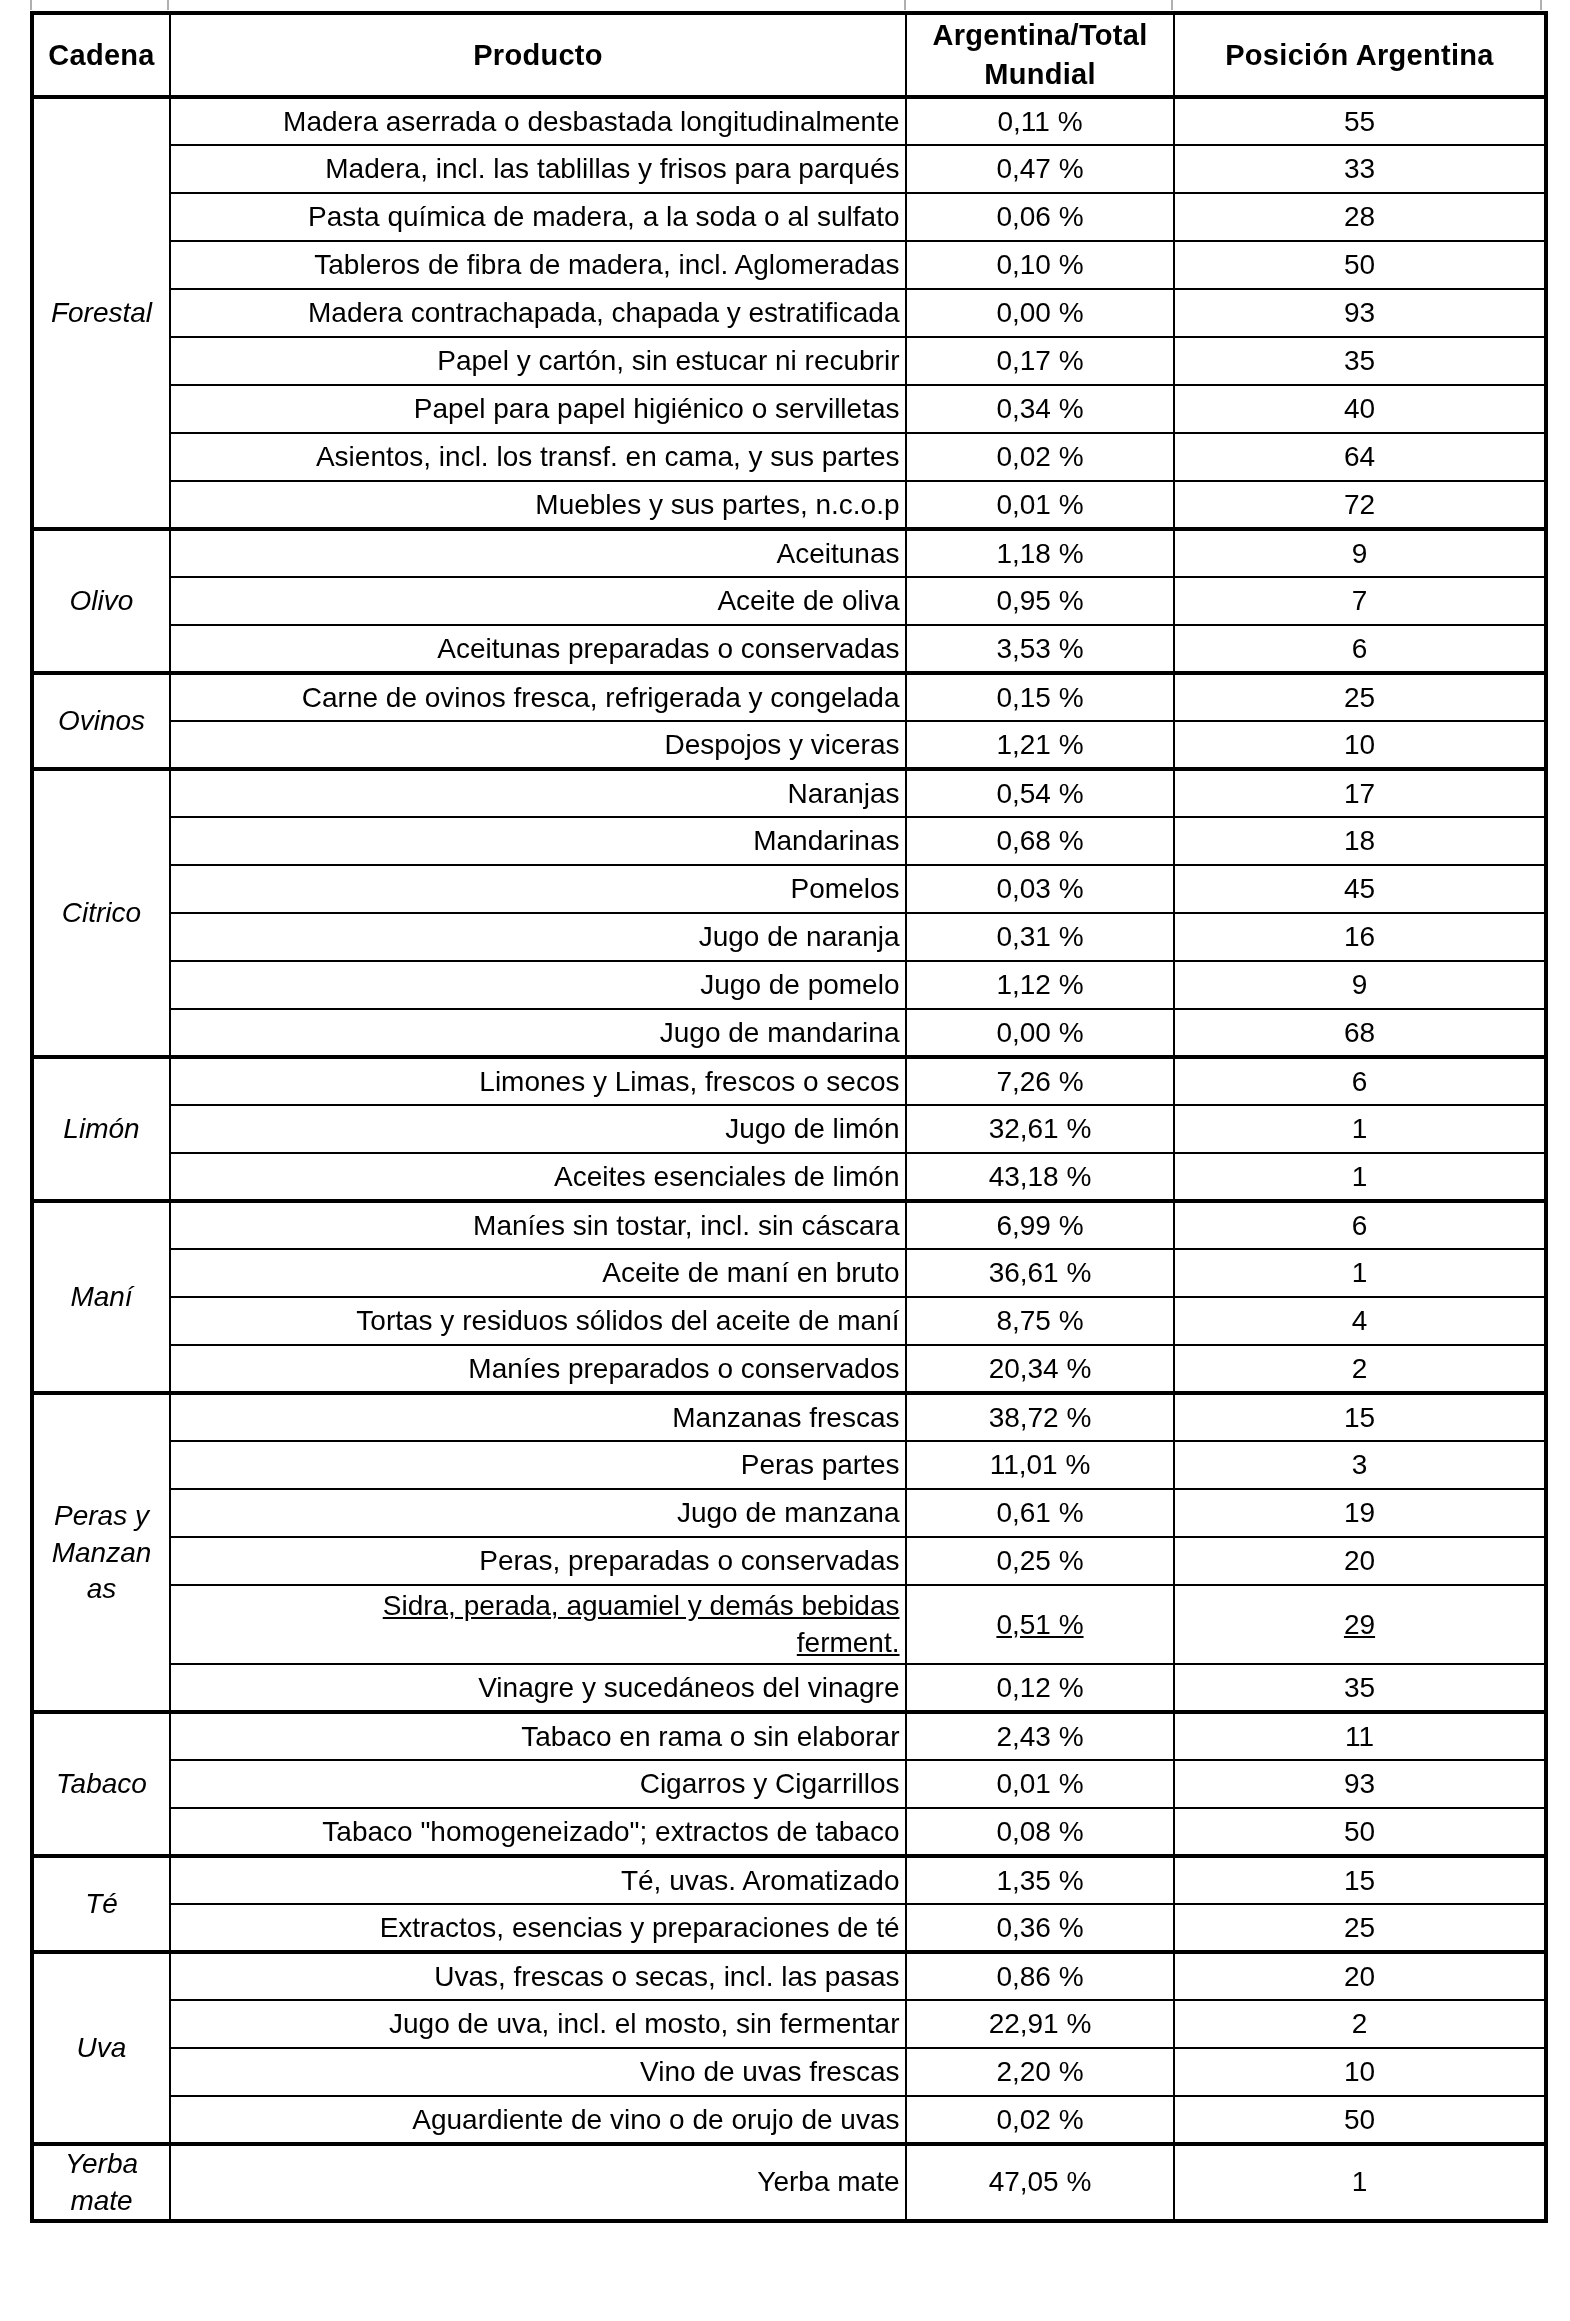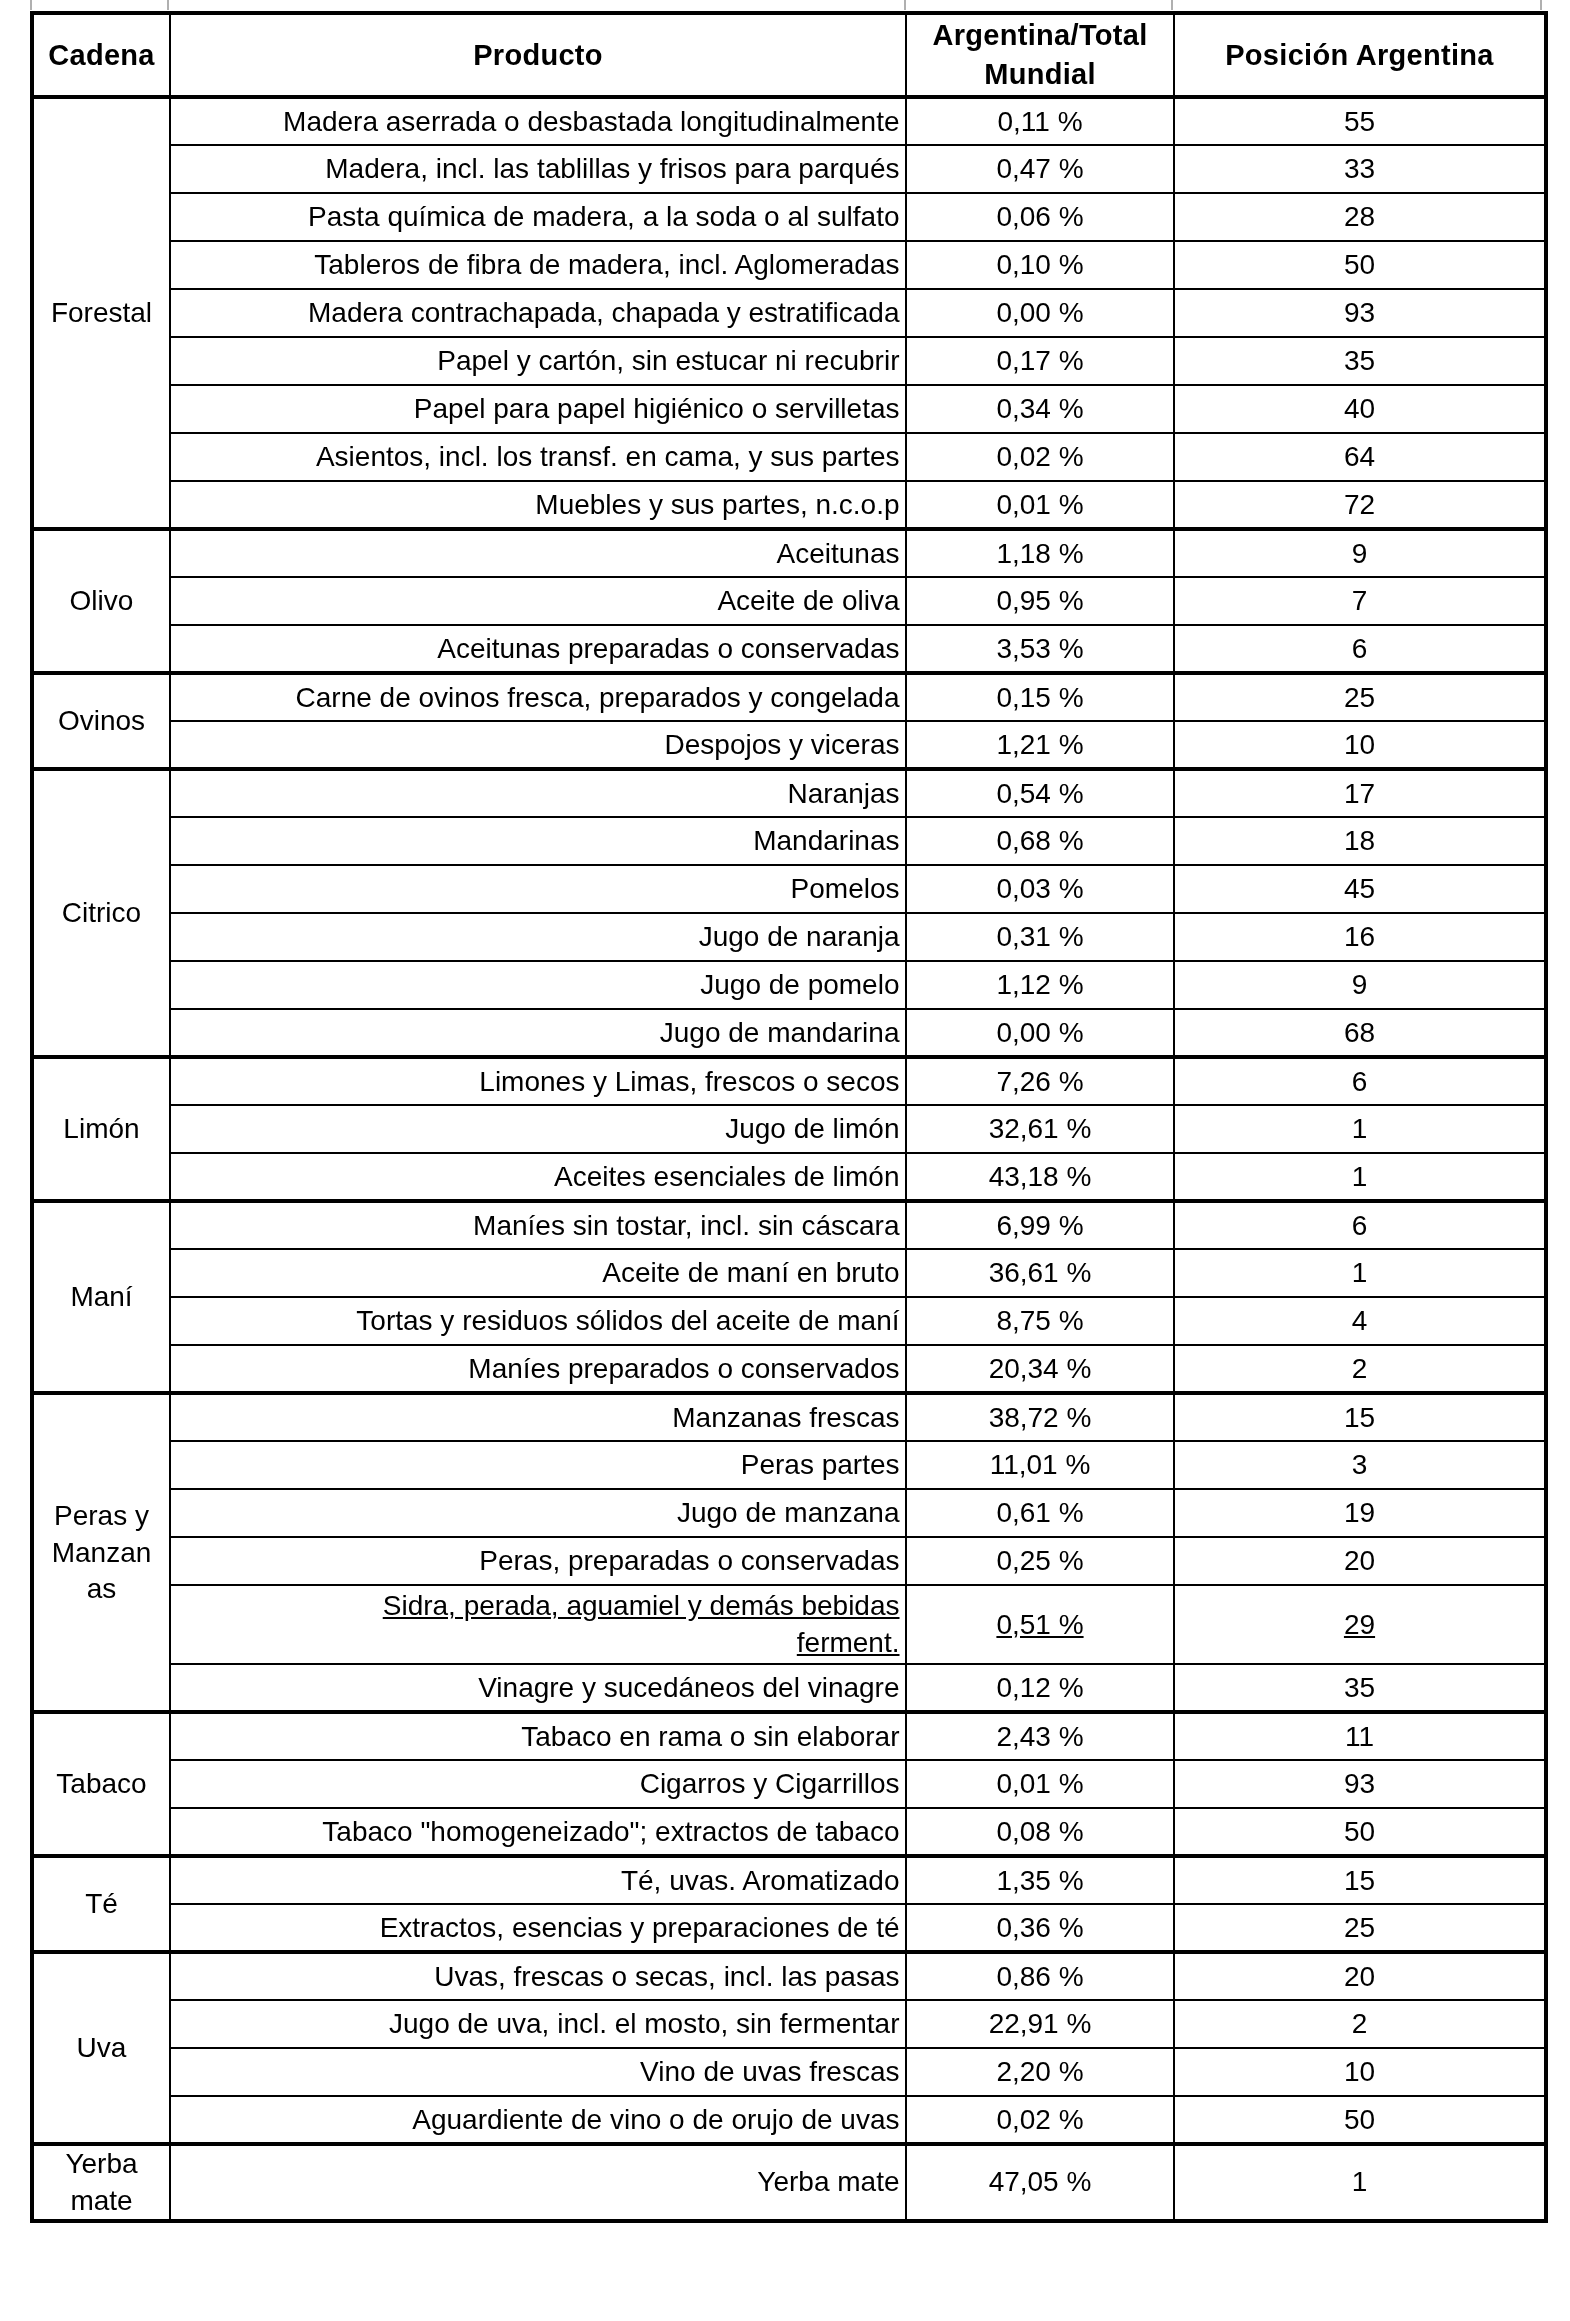--- a/index.html
+++ b/index.html
@@ -65,20 +65,21 @@
     font-size: 28px;
     line-height: 1.3;
   }
   td.cadena {
     text-align: center;
     white-space: pre-line;
     overflow-wrap: break-word;
     border-top: 4.6px solid #000;
     border-bottom: 4.6px solid #000;
     padding: 0 1.8px;
+    font-style: italic;
   }
   td.producto {
     text-align: right;
     padding: 1.8px 5.5px 1.8px 10px;
     white-space: pre-line;
   }
   td.pct, td.pos { text-align: center; }
   tr.group-start td { border-top: 4.6px solid #000; }
 </style>
 </head>
@@ -165,21 +166,21 @@
           <td class="pct">0,95 %</td>
           <td class="pos">7</td>
         </tr>
         <tr>
           <td class="producto">Aceitunas preparadas o conservadas</td>
           <td class="pct">3,53 %</td>
           <td class="pos">6</td>
         </tr>
         <tr class="group-start">
           <td class="cadena" rowspan="2">Ovinos</td>
-          <td class="producto">Carne de ovinos fresca, preparados y congelada</td>
+          <td class="producto">Carne de ovinos fresca, refrigerada y congelada</td>
           <td class="pct">0,15 %</td>
           <td class="pos">25</td>
         </tr>
         <tr>
           <td class="producto">Despojos y viceras</td>
           <td class="pct">1,21 %</td>
           <td class="pos">10</td>
         </tr>
         <tr class="group-start">
           <td class="cadena" rowspan="6">Citrico</td>

